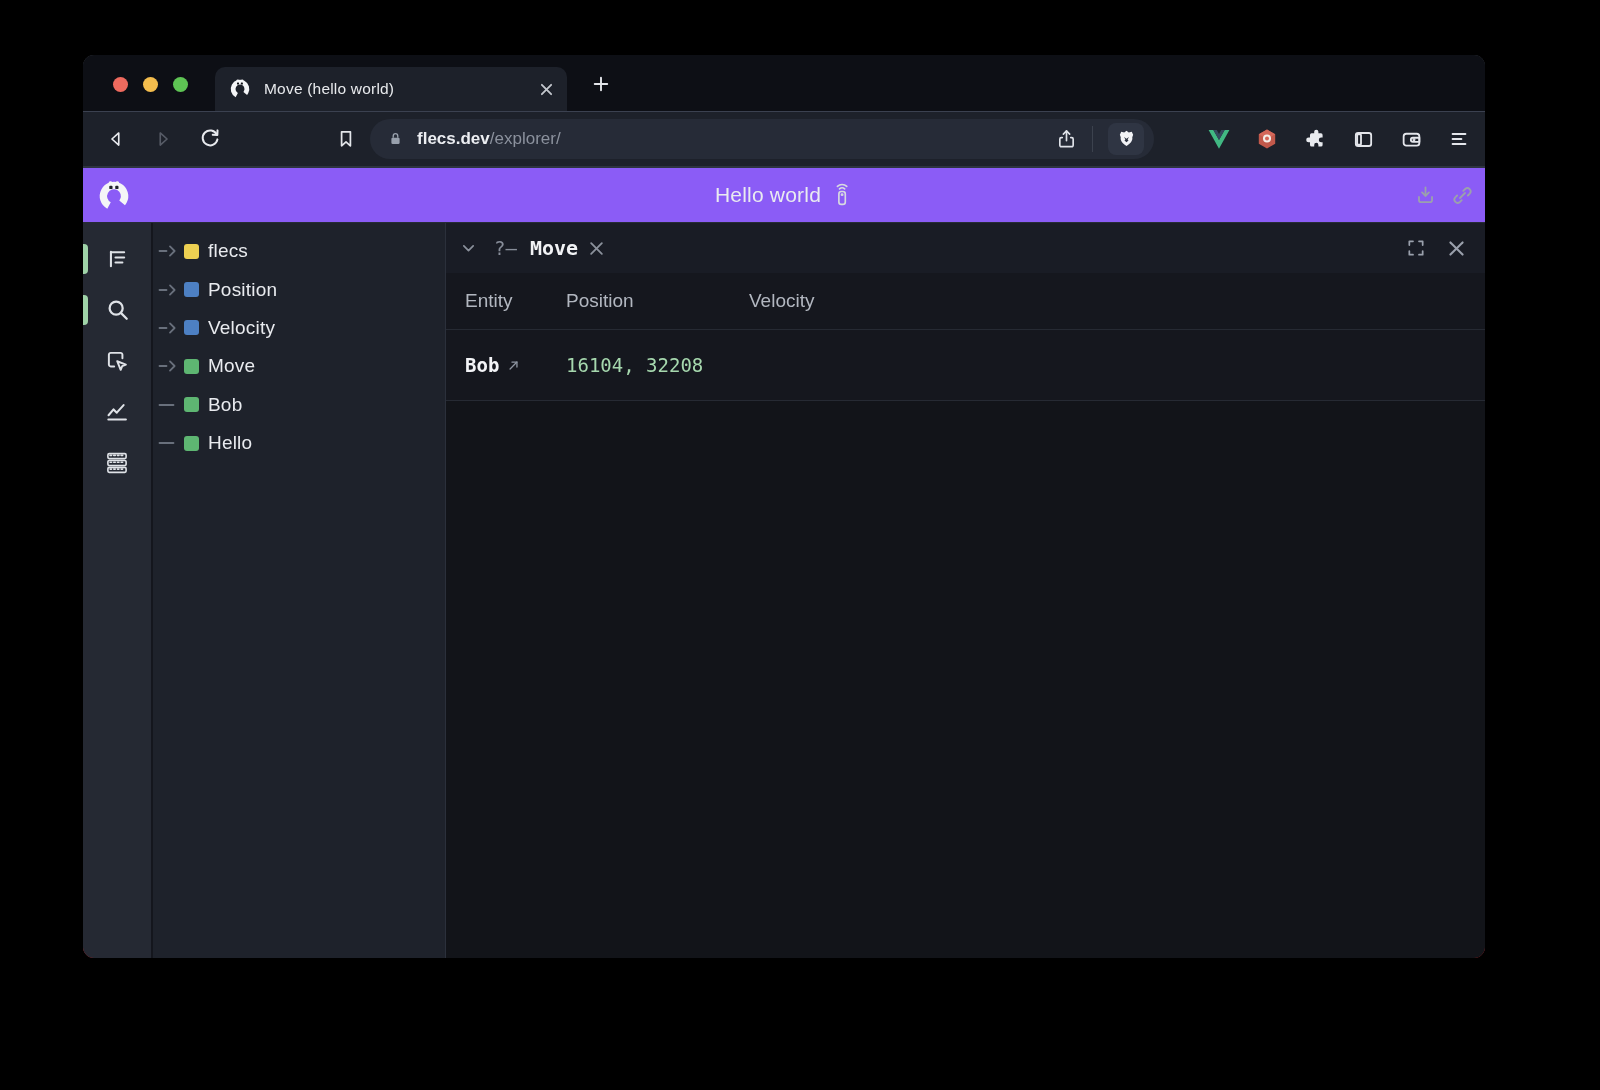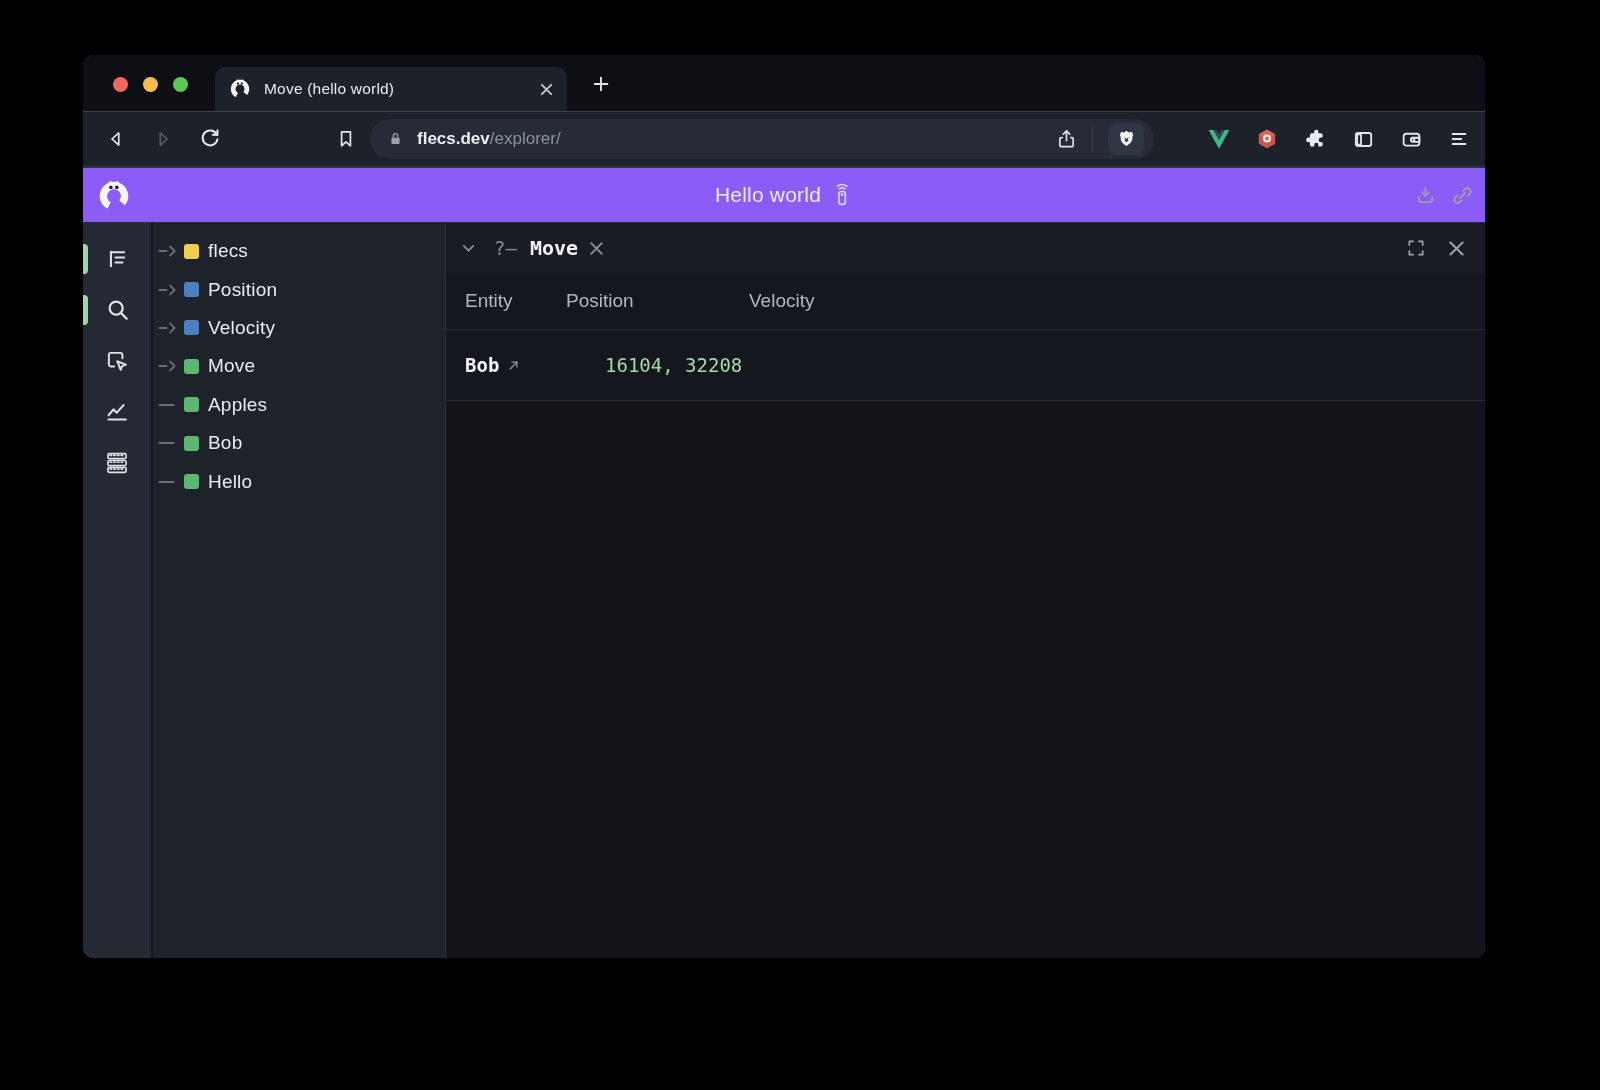--- a/index.html
+++ b/index.html
@@ -84,21 +84,21 @@
   .q-right { margin-left:auto; display:flex; align-items:center; gap:14px; color:#9aa0ac; }
 
   .qtable { background:#15171e; }
   .qtable-header, .qrow { display:grid; grid-template-columns:101px 183px 1fr; padding-left:19px; align-items:center; }
   .qtable-header { height:57px; border-bottom:1px solid #262a33; }
   .qcol { font-size:19px; color:#b2b7c0; }
   .qrow { height:71px; border-bottom:1px solid #262a33; }
   .entity-cell { display:flex; align-items:center; gap:7px; font-family:"DejaVu Sans Mono", monospace;
                  font-size:19px; font-weight:700; color:#f3f4f7; cursor:pointer; }
   .ne { color:#8e95a1; }
-  .val { font-family:"DejaVu Sans Mono", monospace; font-size:19px; color:#a6d8ae;margin-left:39px; }
+  .val { font-family:"DejaVu Sans Mono", monospace; font-size:19px; color:#a6d8ae; }
 
   .stroke-ic path, .stroke-ic circle, .stroke-ic rect, .stroke-ic line, .stroke-ic polyline {
     stroke:currentColor; fill:none; stroke-linecap:round; stroke-linejoin:round; }
 </style>
 </head>
 <body>
 
 <div class="bwindow">
 
   <div class="tabbar">
@@ -330,28 +330,20 @@
     <span class="tree-label">Velocity</span>
   </div>
         <div class="tree-item expandable">
     <svg class="conn conn-arrow" width="23" height="16" viewBox="0 0 23 16">
       <path d="M1.5 8 h7"></path>
             <path d="M12 3.4 L16.6 8 L12 12.6"></path>
     </svg>
 
     <span class="tree-square" style="background: rgb(94, 182, 114);"></span>
     <span class="tree-label">Move</span>
-  </div>
-        <div class="tree-item leaf">
-
-    <svg class="conn conn-line" width="23" height="16" viewBox="0 0 23 16">
-      <path d="M1.5 8 h14"></path>
-    </svg>
-    <span class="tree-square" style="background: rgb(94, 182, 114);"></span>
-    <span class="tree-label">Apples</span>
   </div>
         <div class="tree-item leaf">
 
     <svg class="conn conn-line" width="23" height="16" viewBox="0 0 23 16">
       <path d="M1.5 8 h14"></path>
     </svg>
     <span class="tree-square" style="background: rgb(94, 182, 114);"></span>
     <span class="tree-label">Bob</span>
   </div>
         <div class="tree-item leaf">

